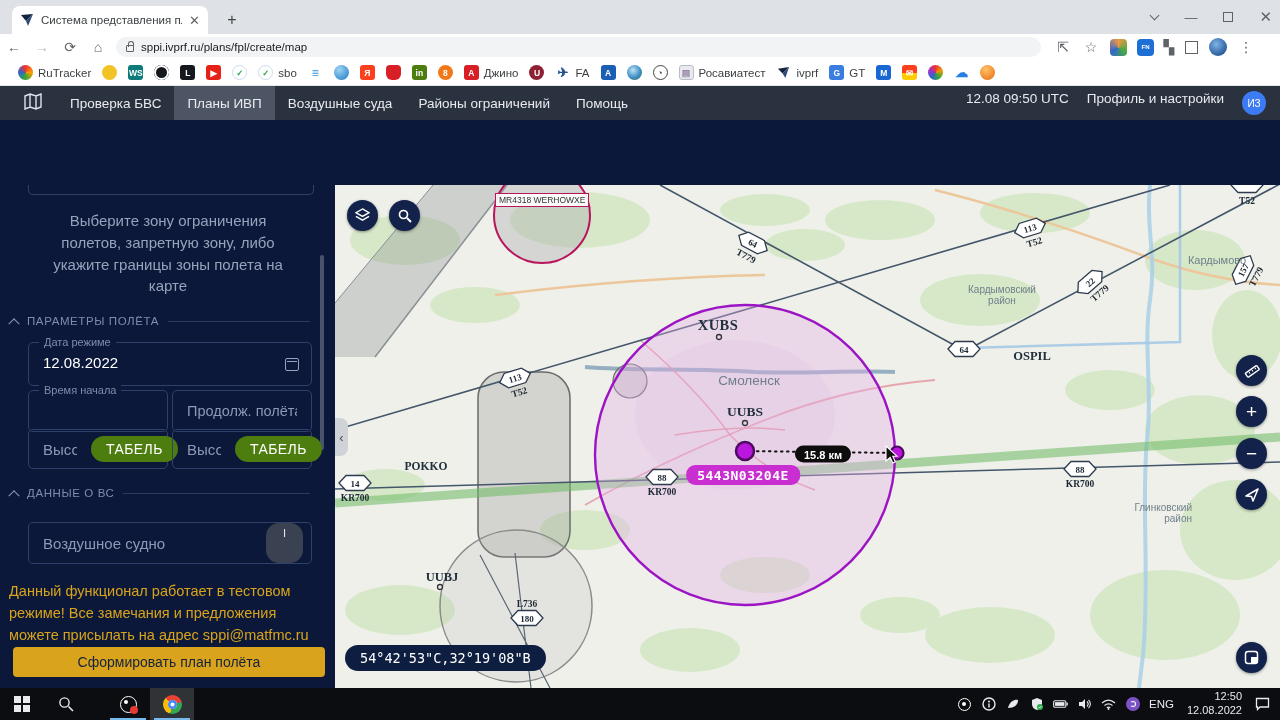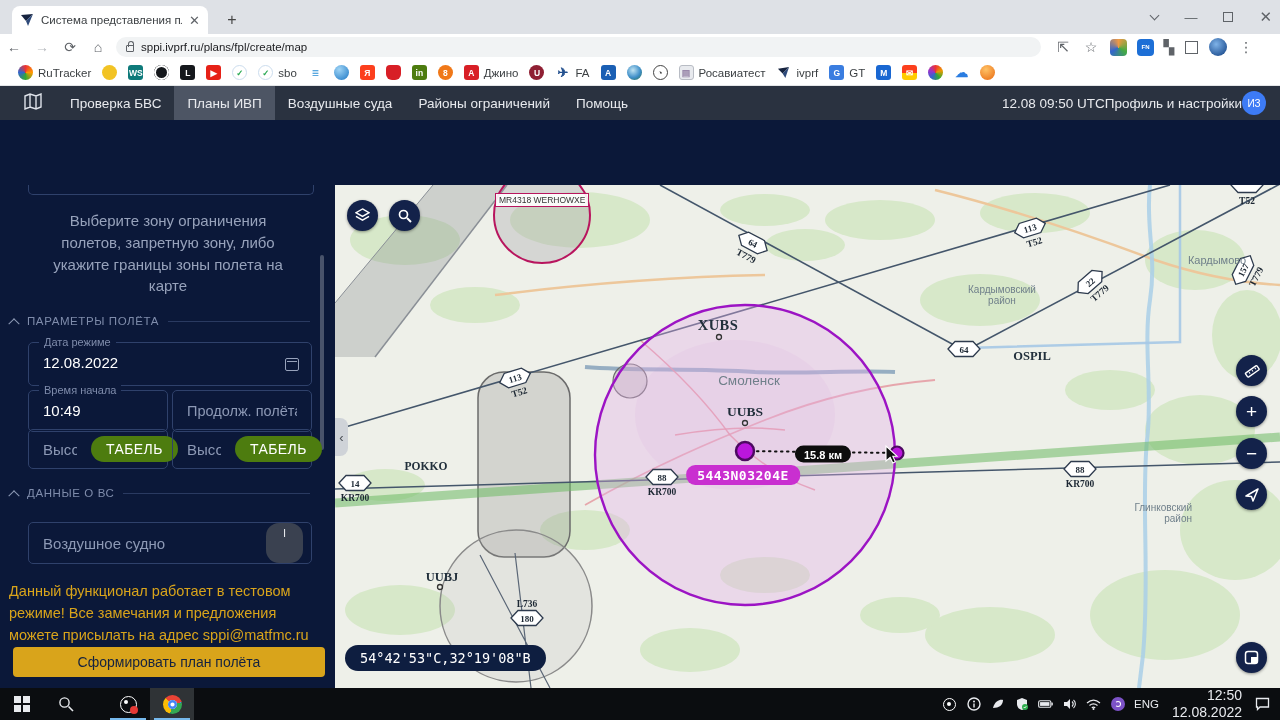--- a/index.html
+++ b/index.html
@@ -25,21 +25,21 @@
   .ext{width:17px;height:17px;border-radius:4px;margin:0 5px;display:flex;align-items:center;justify-content:center;font-size:8px;color:#fff;font-weight:bold}
   .avatar-br{width:18px;height:18px;border-radius:50%;background:radial-gradient(circle at 40% 35%,#7fb3e8,#2d5e9e 70%,#16335c);margin:0 5px}
   .bookmarks{position:absolute;left:0;top:60px;width:1280px;height:26px;background:#fff;border-bottom:1px solid #e4e6e8;display:flex;align-items:center;padding-left:18px;gap:11px}
   .bm{display:flex;align-items:center;gap:5px;font-size:11.5px;color:#3c4043;white-space:nowrap}
   .bm .ic{width:15px;height:15px;border-radius:3px;display:flex;align-items:center;justify-content:center;font-size:8.5px;color:#fff;font-weight:bold;font-family:"Liberation Sans",sans-serif}
   .rnd{border-radius:50%!important}
   
   .navbar{position:absolute;left:0;top:86px;width:1280px;height:34px;background:#2a3240;display:flex;align-items:center;color:#e8eaee;font-size:13.5px}
   .nav-item{padding:0 13px;height:34px;display:flex;align-items:center;cursor:pointer}
   .nav-item.active{background:#4d5564}
-  .nav-right{margin-left:auto;display:flex;align-items:center;padding-right:14px}
+  .nav-right{margin-left:auto;display:flex;gap:18px;padding-right:14px}
   .avatar-app{width:24px;height:24px;border-radius:50%;background:#3d7bf5;color:#fff;font-size:10px;display:flex;align-items:center;justify-content:center}
   
   .formheader{position:absolute;left:0;top:120px;width:1280px;height:65px;background:#0B1839}
   .back-btn{position:absolute;left:14px;top:135px;width:27px;height:36px;border:1px solid #20325e;border-radius:4px;color:#d9a41b;font-size:17px;display:flex;align-items:center;justify-content:center}
   .fld{position:absolute;border:1px solid #2f416b;border-radius:5px;background:transparent}
   .fld-label{position:absolute;top:-7px;left:10px;background:#0B1839;padding:0 5px;font-size:11px;color:#7f8cab}
   .fld-value{color:#fff;font-size:15px;padding:11px 14px 0 14px}
   .chev{width:8px;height:8px;border-right:1.6px solid #8d99b5;border-bottom:1.6px solid #8d99b5;transform:rotate(45deg)}
   .chup{transform:rotate(-135deg) translate(-2px,-2px)}
   input.tfield{width:100%;height:100%;background:transparent;border:none;outline:none;color:#fff;font-size:15px;padding:6px 14px 0 14px;font-family:"Liberation Sans",sans-serif}
@@ -76,21 +76,21 @@
   .taskbar{position:absolute;left:0;top:688px;width:1280px;height:32px;background:#0b0d10;display:flex;align-items:center;color:#e8eaee}
   .tk-slot{width:44px;height:32px;display:flex;align-items:center;justify-content:center;position:relative}
   .tk-active{background:#2f3336}
   .underline{position:absolute;left:4px;right:4px;bottom:0;height:2.5px;background:#76b9ed}
   .win-logo{display:grid;grid-template-columns:7px 7px;grid-template-rows:7px 7px;gap:1.5px}
   .win-logo div{background:#e8eaee}
   .chrome-ic{width:19px;height:19px;border-radius:50%;background:conic-gradient(from -45deg,#ea4335 0deg 120deg,#4285f4 120deg 121deg,#34a853 121deg 240deg,#fbbc05 240deg 360deg);position:relative}
   .chrome-ic:after{content:"";position:absolute;left:5px;top:5px;width:9px;height:9px;border-radius:50%;background:#fff;box-shadow:inset 0 0 0 2.4px #4285f4}
   .tray{margin-left:auto;display:flex;align-items:center;gap:9px;padding-right:10px}
   .tray .ti{width:15px;display:flex;justify-content:center}
-  .clock{font-size:14px;text-align:right;line-height:1.25;padding:0 4px}
+  .clock{font-size:11px;text-align:right;line-height:1.25;padding:0 4px}
   .obs{width:17px;height:17px;border:1.6px solid #fff;border-radius:50%;position:relative}
   .obs:after{content:"";position:absolute;left:3px;top:3px;width:4px;height:4px;border-radius:50%;background:#fff}
   .reddot{position:absolute;right:-2px;bottom:-2px;width:8px;height:8px;border-radius:50%;background:#e53935}
 </style>
 </head>
 <body>
 
 <div id="app">
 
   <div class="titlebar">
@@ -289,21 +289,20 @@
     </div>
 
     <div class="fld" style="left:28px;top:157px;width:284px;height:44px;position:absolute">
       <span class="fld-label">Дата режиме</span>
       <div class="fld-value">12.08.2022</div>
       <span class="cal" style="position:absolute;right:12px;top:15px"></span>
     </div>
 
     <div class="fld" style="left:28px;top:205px;width:140px;height:42px;position:absolute">
       <span class="fld-label">Время начала</span>
-      <div class="fld-value">10:49</div>
     </div>
     <div class="fld" style="left:172px;top:205px;width:140px;height:42px;position:absolute">
       <input class="tfield" style="padding-top: 0px; font-size: 14.5px;" placeholder="Продолж. полёта">
     </div>
 
     <div class="fld" style="left:28px;top:244px;width:140px;height:40px;position:absolute;display:flex;align-items:center">
       <input class="tfield" style="padding-top: 0px; width: 62px;" placeholder="Высот...">
       <span class="tabel" style="margin-right:7px">ТАБЕЛЬ</span>
     </div>
     <div class="fld" style="left:172px;top:244px;width:140px;height:40px;position:absolute;display:flex;align-items:center">

